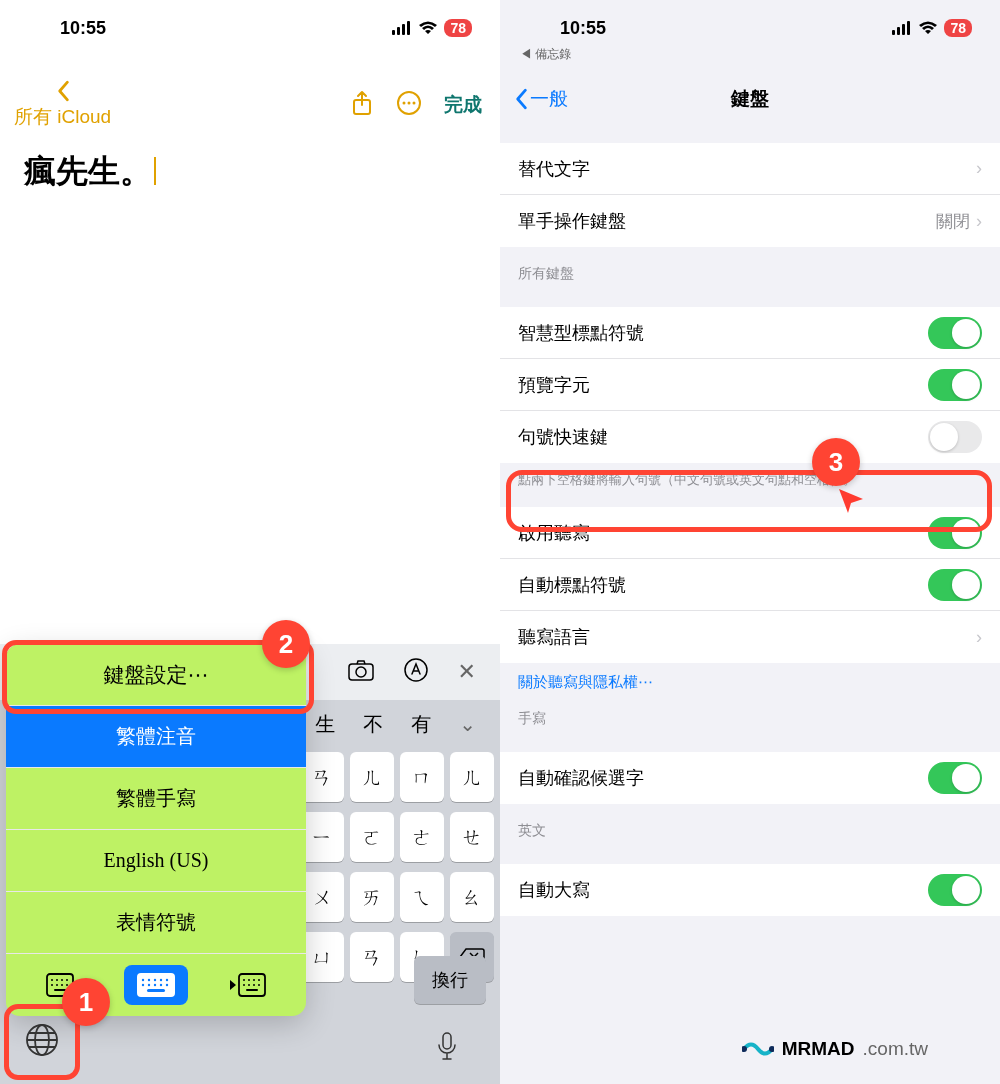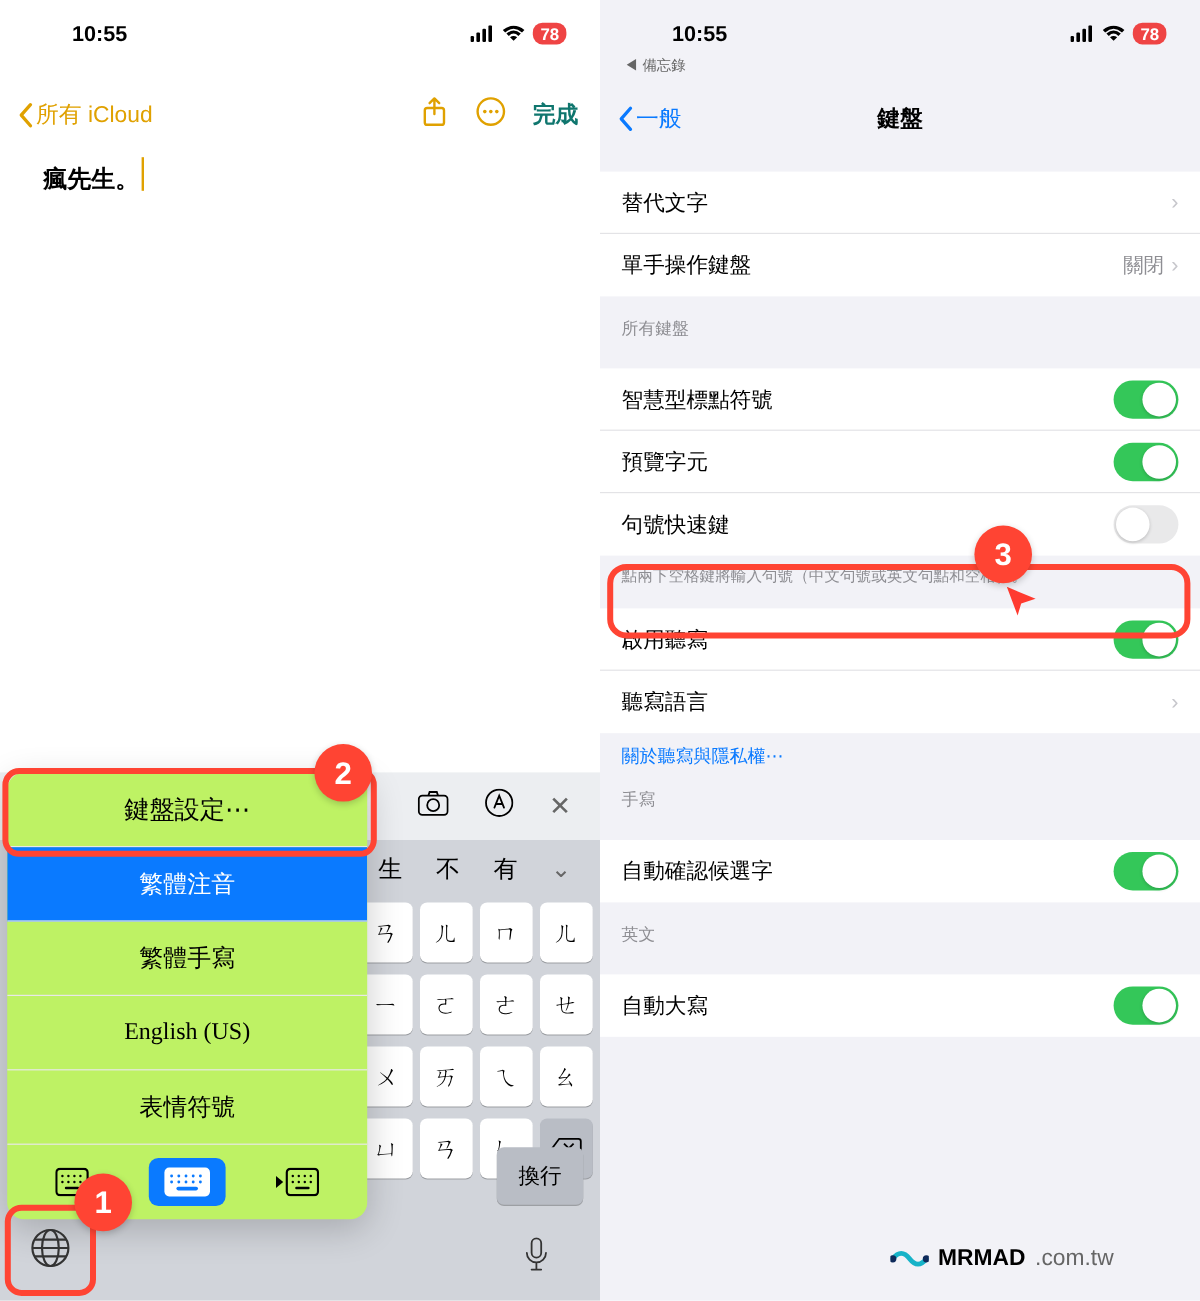--- a/index.html
+++ b/index.html
@@ -14,27 +14,27 @@
 .status-time { font-size: 18px; font-weight: 600; }
 .status-icons { display: flex; align-items: center; gap: 6px; }
 .signal-icon svg, .wifi-icon svg { display:block; }
 .battery-badge { background: #ef4444; color: #fff; border-radius: 8px; padding: 1px 6px; font-size: 14px; font-weight: 700; }
 
 
 .back-app { font-size: 12px; color: #666; padding-left: 20px; margin-top:-2px; }
 
 
 .notes-header { display: flex; align-items: center; justify-content: space-between; padding: 32px 18px 8px 14px; }
-.notes-back { color: #e0a100; font-size: 19px; display:flex; align-items:center; gap:2px; }
+.notes-back { color: #e0a100; font-size: 19px; display:flex; align-items:center; gap:2px;flex-direction:column; }
 .notes-back svg { width:14px; height:22px; }
 .notes-actions { display: flex; align-items: center; gap: 22px; }
 .icon-amber { color: #e0a100; }
 .done-btn { color: #0f766e; font-size: 19px; font-weight:600; }
 .notes-date { text-align: center; color: #ddd8c8; font-size: 14px; margin-top:-10px; }
-.note-body { padding: 12px 36px; font-size: 20px; font-weight: 700; position:relative; }
+.note-body { padding: 12px 24px; font-size: 32px; font-weight: 700; position:relative; }
 .cursor { display:inline-block; width:2px; height:28px; background:#e0a100; vertical-align:-3px; margin-left:2px; }
 
 
 .kbd-zone { position:absolute; bottom:0; left:0; right:0; height:440px; background:#d1d4da; }
 .kbd-toolbar { height:56px; background:#eceef1; display:flex; align-items:center; justify-content:flex-end; gap:30px; padding:0 24px; font-size:20px; color:#333; }
 .kbd-toolbar .x { font-size:22px; font-weight:300; color:#666; }
 .kbd-suggest { height:48px; display:flex; align-items:center; justify-content:flex-end; gap:0; padding:0 10px; color:#000; font-size:20px; }
 .kbd-suggest span { padding:0 14px; }
 .kbd-keys { padding:4px 6px 8px 6px; }
 .kbd-row { display:flex; gap:6px; margin-bottom:10px; justify-content:flex-end; padding-left:160px; }
@@ -348,20 +348,26 @@
     <div class="grp-footer">點兩下空格鍵將輸入句號（中文句號或英文句點和空格）。</div>
 
     <div class="group">
       <div class="row">
             <span>啟用聽寫</span>
             <div class="toggle on">
               <div class="knob"></div>
             </div>
           </div>
       <div class="row">
+            <span>自動標點符號</span>
+            <div class="toggle on">
+              <div class="knob"></div>
+            </div>
+          </div>
+      <div class="row">
             <span>聽寫語言</span>
             <span class="row-val">
               <span class="chev">›</span>
             </span>
           </div>
     </div>
     <div class="link-footer">關於聽寫與隱私權⋯</div>
 
     <div class="grp-header">手寫</div>
     <div class="group">

